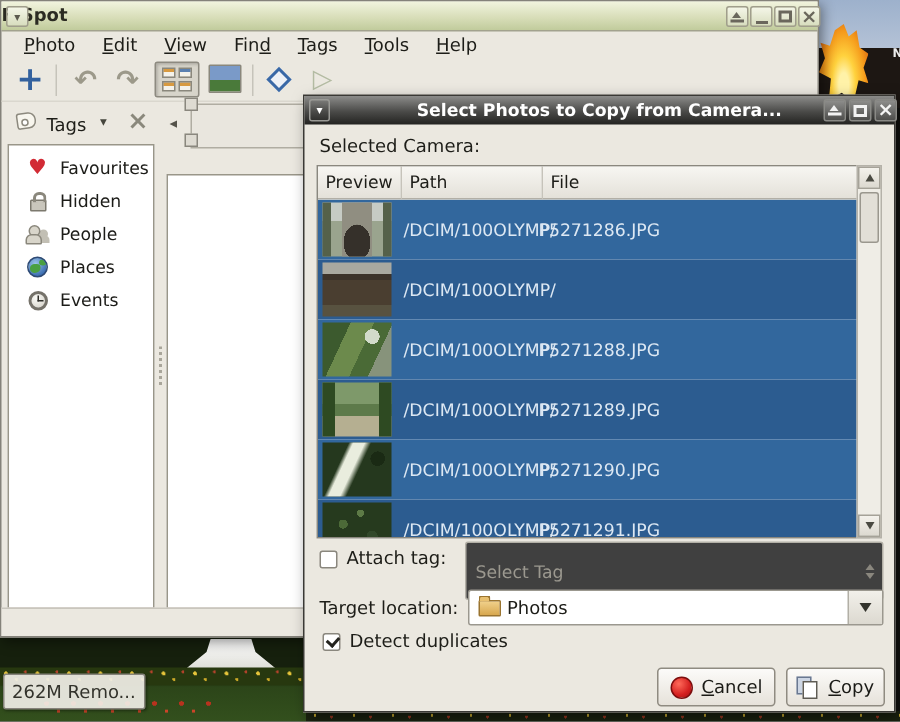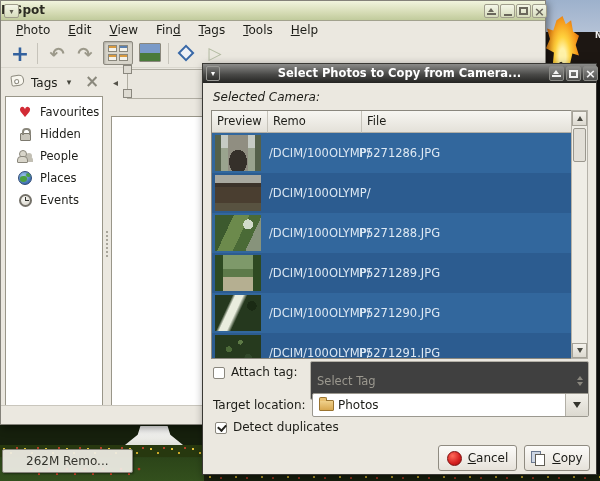--- a/index.html
+++ b/index.html
@@ -29,21 +29,21 @@
             background-image:radial-gradient(circle 2.6px at 5px 5px,#b8321e 60%,transparent 61%),
                              radial-gradient(circle 2px at 13px 10px,#cc4428 60%,transparent 61%);
             background-size:18px 13px; }
   #white-object { left:120px; top:2px; width:68px; height:23px;
             background:linear-gradient(180deg,#ffffff,#d9d9d2);
             clip-path:polygon(30% 0,70% 0,74% 38%,100% 100%,0 100%,26% 38%); }
   #bottom-strip { left:204px; top:474px; width:396px; height:7px; background-color:#1c2410;
             background-image:radial-gradient(circle 1.5px at 6px 3px,#d8b832 60%,transparent 61%),
                              radial-gradient(circle 1.5px at 17px 4px,#a83a22 60%,transparent 61%);
             background-size:26px 7px; }
-  #volume-label { left:2px; top:449px; z-index:2; padding:4px 23px;
+  #volume-label { left:2px; top:449px; z-index:2; padding:4px 5px;
             background:rgba(241,239,231,.92); border:1px solid #85837a; border-radius:2px;
             color:#33332c; font-size:12px; box-shadow:1px 1px 2px rgba(0,0,0,.4); }
 
   
   #main-window { left:0; top:0; width:546px; height:425px; z-index:5;
             background:#ebe8e0; border:1px solid #84827a; box-shadow:2px 3px 8px rgba(0,0,0,.45); }
   #mw-titlebar { left:0; top:0; width:544px; height:20px;
             background:linear-gradient(180deg,#f1f4de,#d6dcb6 60%,#c1cb9c);
             border-bottom:1px solid #a2a28e; }
   #mw-title { width:100%; text-align:left; line-height:19px; font-weight:bold; color:#2b2b22; }
@@ -131,21 +131,21 @@
   #dlg-menu-btn { left:3px; top:2px; width:14px; height:15px; border:1px solid #9a9a96; border-radius:2px;
             display:flex; align-items:center; justify-content:center; color:#fff; font-size:8px; }
   .dwin-btn { position:absolute; top:2px; width:15px; height:15px; border:1px solid #8a8a86; border-radius:2px;
             background:linear-gradient(180deg,#8e8e8c,#4e4e4c); display:flex; align-items:center; justify-content:center; }
   .dg-shade { width:9px; height:7px; border-bottom:2px solid #f2f2f2; position:relative; }
   .dg-shade::before { content:""; position:absolute; left:1px; top:0; border-left:3px solid transparent;
             border-right:3px solid transparent; border-bottom:4px solid #f2f2f2; }
   .dg-max { width:9px; height:8px; border:2px solid #f2f2f2; }
   .dg-x { font-size:13px; font-weight:bold; color:#f4f4f4; line-height:11px; }
 
-  #dlg-camera-label { left:10px; top:26px; font-size:12px;font-style:italic; }
+  #dlg-camera-label { left:10px; top:26px; font-size:12px; }
 
   #dlg-table { left:8px; top:46px; width:369px; height:249px; border:1px solid #8a877e; background:#fff; overflow:hidden; }
   #dlg-thead { display:flex; height:22px; }
   .th { border-right:1px solid #c6c3ba; border-bottom:1px solid #b2afa6;
         background:linear-gradient(180deg,#f7f6f2,#e4e1d9); font-size:11.5px; line-height:21px; padding-left:5px; }
   .th-preview { width:56px; } .th-path { width:94px; } .th-file { flex:1; border-right:none; }
   #dlg-rows { height:225px; overflow:hidden; }
   .prow { display:flex; height:40px; align-items:center; }
   .prow:nth-child(odd)  { background:#32679d; }
   .prow:nth-child(even) { background:#2c5c90; }
@@ -350,21 +350,21 @@
     </div>
   <div class="dwin-btn" style="left:380px">
       <span class="dg-x">×</span>
     </div>
 
   <div class="abs" id="dlg-camera-label">Selected Camera:</div>
 
   <div class="abs" id="dlg-table">
     <div id="dlg-thead">
       <div class="th th-preview">Preview</div>
-      <div class="th th-path">Remo</div>
+      <div class="th th-path">Path</div>
       <div class="th th-file">File</div>
     </div>
     <div id="dlg-rows">
       <div class="prow">
         <div class="thumb th1"></div>
         <div class="cell-path">/DCIM/100OLYMP/</div>
         <div class="cell-file">P5271286.JPG</div>
       </div>
       <div class="prow">
         <div class="thumb th2"></div>

